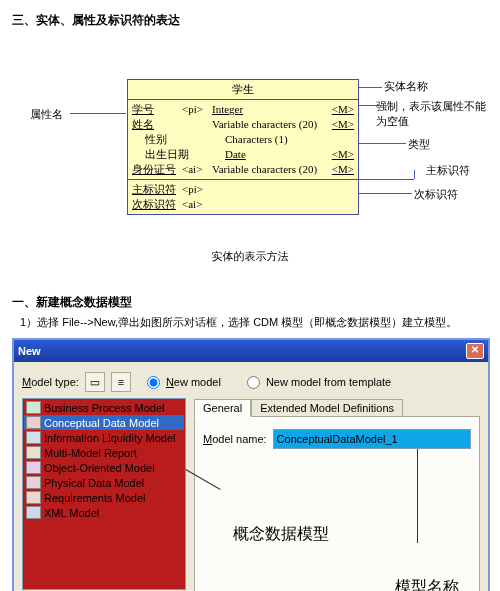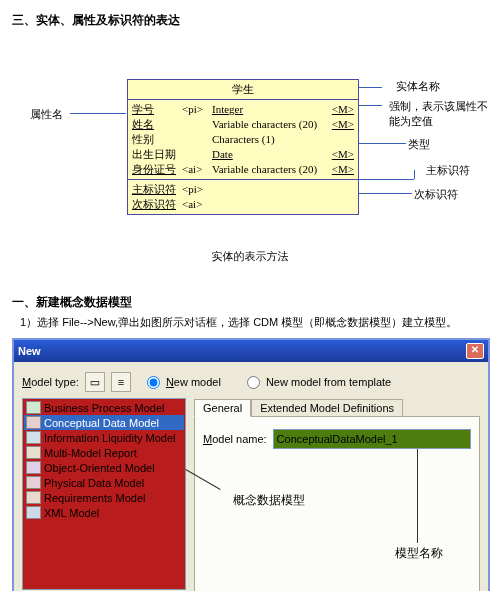--- a/index.html
+++ b/index.html
@@ -43,21 +43,21 @@
   }
   .entity-ids {
     padding: 2px 4px;
   }
   .attr-row {
     display: flex;
     align-items: center;
     line-height: 15px;
   }
   .col-name { width: 50px; text-decoration: underline; }
-  .col-name.nou { text-decoration: none; }
+  .col-name.nou { text-decoration: none; margin-left: 13px; }
   .col-tag { width: 30px; }
   .col-type { flex: 1; text-decoration: underline; }
   .col-type.nou { text-decoration: none; }
   .col-m    { width: 28px; text-align: right; text-decoration: underline; }
   .arrow-label {
     position: absolute;
     font-size: 11px;
     color: #000;
   }
   .arrow-line {
@@ -187,27 +187,28 @@
     position: relative;
   }
   .form-row { display: flex; align-items: center; gap: 6px; }
   .text-input {
     flex:1;
     border: 1px solid #7f9db9;
     height: 18px;
     padding: 0 3px;
     font-size: 11px;
     font-family: Tahoma, sans-serif;
-    background:#4d7c0f;
+    background:#0ea5e9;
   }
   .anno {
     position: absolute;
-    font-size: 12px;
+    font-size: 16px;
     font-family: Liberation Serif, serif;
     color: #000;
+    margin-top: 32px;
   }
   .anno-line {
     position: absolute;
     background: #333;
     height: 1px;
   }
   .button-row {
     display: flex;
     justify-content: flex-end;
     gap: 6px;
@@ -217,24 +218,24 @@
 </head>
 <body>
 
 <div class="section-title">三、实体、属性及标识符的表达</div>
 
 <div class="entity-wrap">
 
   <div class="arrow-label" style="left:18px; top:48px;">属性名</div>
   <div class="arrow-line" style="left:58px; top:54px; width:56px;"></div>
 
-  <div class="arrow-label" style="left:372px; top:20px;margin-left:12px;">实体名称</div>
+  <div class="arrow-label" style="left:372px; top:20px;">实体名称</div>
   <div class="arrow-line" style="left:346px; top:28px; width:24px;"></div>
 
-  <div class="arrow-label" style="left:377px; top:40px;">强制，表示该属性不能为空值</div>
+  <div class="arrow-label" style="left:364px; top:40px;">强制，表示该属性不能为空值</div>
   <div class="arrow-line" style="left:346px; top:46px; width:24px;"></div>
 
   <div class="arrow-label" style="left:396px; top:78px;">类型</div>
   <div class="arrow-line" style="left:346px; top:84px; width:48px;"></div>
 
   <div class="arrow-label" style="left:414px; top:104px;">主标识符</div>
   <div class="arrow-line" style="left:346px; top:120px; width:56px;"></div>
   <div class="arrow-line" style="left:402px; top:111px; width:1px; height:9px;"></div>
 
   <div class="arrow-label" style="left:402px; top:128px;">次标识符</div>

